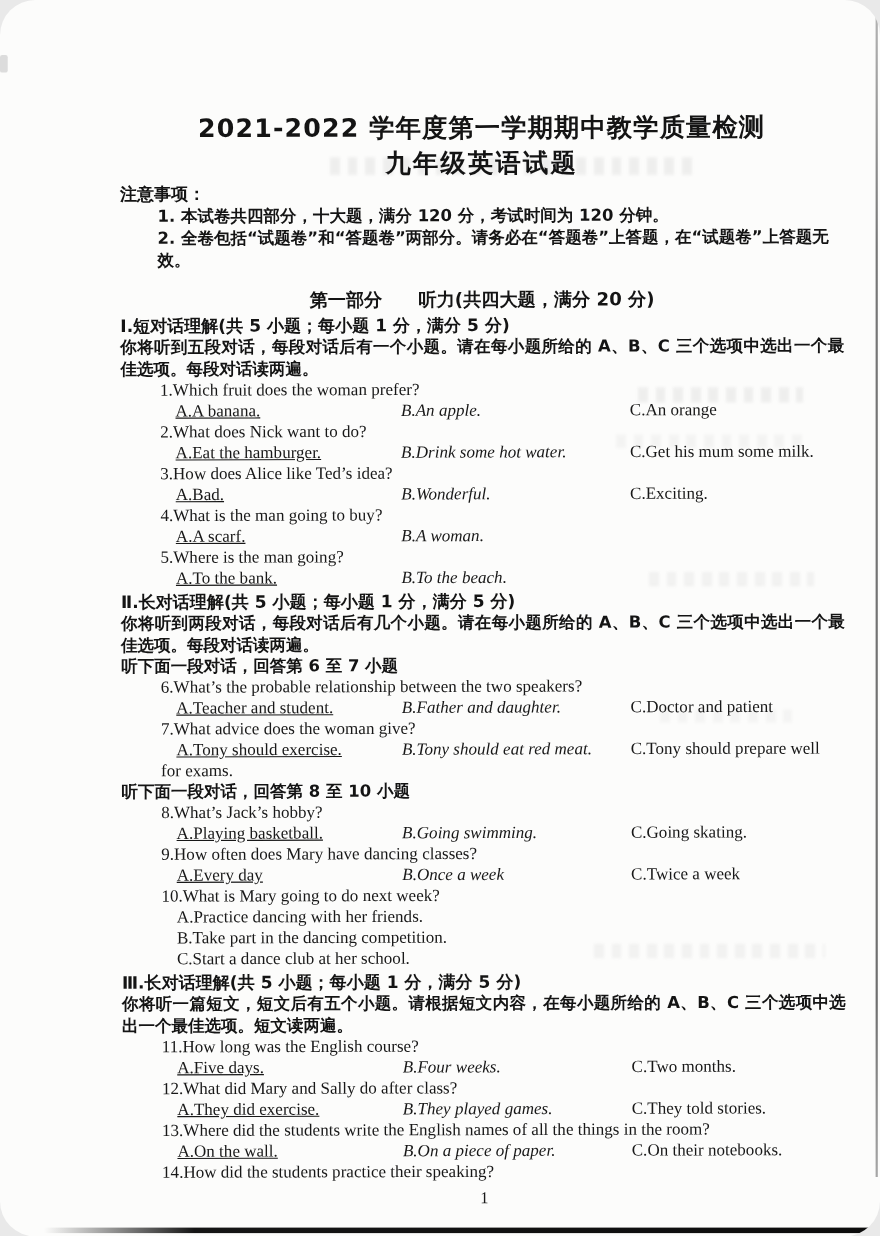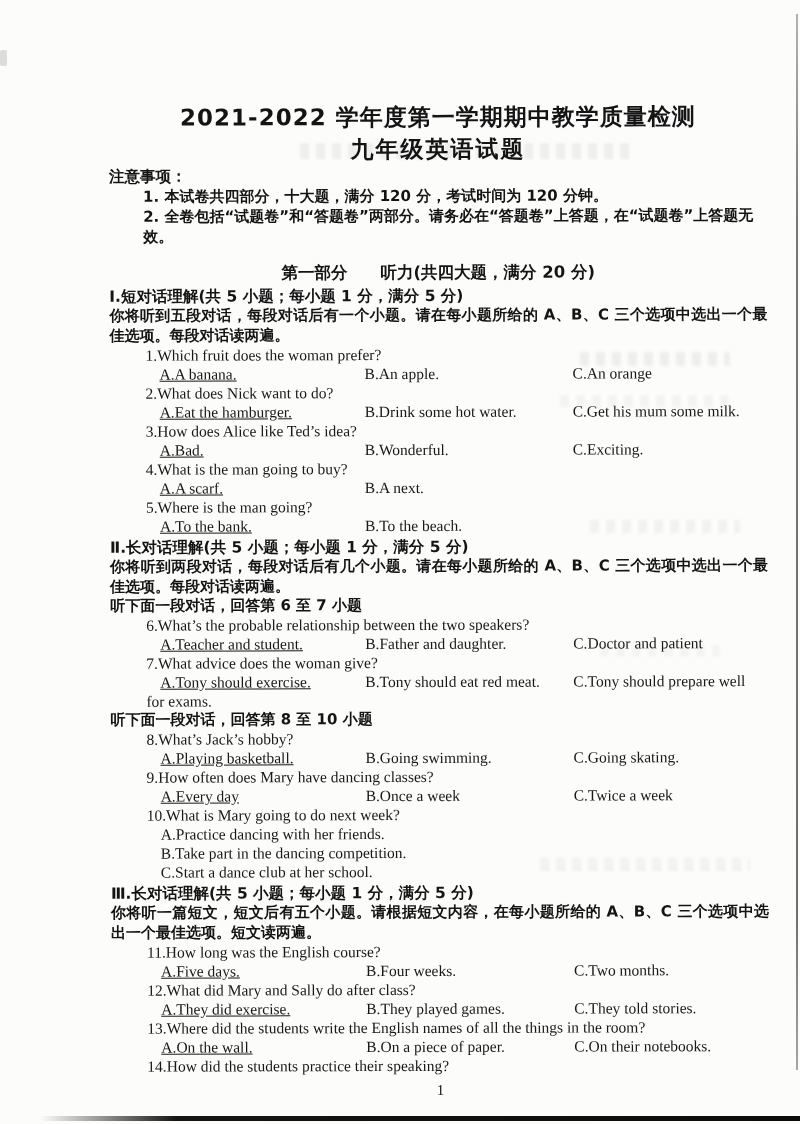--- a/index.html
+++ b/index.html
@@ -1,37 +1,37 @@
 <!DOCTYPE html>
 <html><head>
 <meta charset="utf-8">
 <style>
   html,body{margin:0;padding:0;background:#e9e9e9;}
   .page{
     position:relative;width:800px;height:1124px;margin:0 auto;
     background:#fcfcfb;overflow:hidden;
-    font-family:"Liberation Serif","DejaVu Serif",serif;color:#1b1b1b;
+    font-family:"Liberation Serif","DejaVu Serif",serif;color:#1b1b1b;border-radius:32px;
   }
   .sheet{position:absolute;left:0;top:0;width:800px;transform:rotate(-0.15deg);}
   .content{padding:102px 32px 0 110px;}
   .zh{font-family:"DejaVu Sans","Liberation Sans",sans-serif;font-weight:700;color:#141414;}
   .en{font-family:"Liberation Serif","DejaVu Serif",serif;font-weight:400;color:#181818;}
   .title{ text-align:center;font-size:23px;line-height:30px;letter-spacing:1px;}
   .subtitle{text-align:center;font-size:23px;line-height:34px;letter-spacing:2px;}
   .notes-label{font-size:15.5px;line-height:20px;}
   .note{font-size:15px;line-height:20px;margin-left:34px;}
   .part-heading{text-align:center;font-size:16.5px;line-height:22px;margin-top:16px;}
   .sec-header{font-size:15.5px;line-height:20px;margin-top:2px;}
   .instr{font-size:15px;line-height:19.5px;text-align:justify;}
   .sub-instr{font-size:15px;line-height:19px;}
   .q{font-size:15.5px;line-height:19px;margin-left:36px;}
   .q-cont{font-size:15.5px;line-height:19px;margin-left:36px;}
   .opts{display:flex;margin-left:50px;font-size:15.5px;line-height:19px;}
   .oa{width:205px;flex:none;text-decoration:underline;}
-  .ob{width:208px;flex:none;}
+  .ob{width:208px;flex:none;font-style:italic;}
   .oc{flex:1;}
   .opt-stack{font-size:15.5px;line-height:19px;margin-left:50px;}
   .page-num{text-align:center;font-size:15px;line-height:18px;margin-top:6px;}
   
   .right-line{position:absolute;top:14px;right:2px;width:2px;height:1056px;
     background:linear-gradient(to bottom,#9a9a9a,#4a4a4a 20%,#3f3f3f 85%,#8a8a8a);opacity:.75;}
   .bottom-bar{position:absolute;left:40px;right:0;top:1116px;height:5px;
     background:linear-gradient(to right,rgba(17,17,17,0),#151515 18%,#0c0c0c);}
   .edge-mark{position:absolute;left:0;top:50px;width:7px;height:16px;background:#dcdcdc;border-radius:2px;}
   .bleed{position:absolute;opacity:.35;filter:blur(1.5px);
@@ -84,21 +84,21 @@
       </div>
       <div class="q en">3.How does Alice like Ted’s idea?</div>
       <div class="opts">
         <span class="oa en">A.Bad.</span>
         <span class="ob en">B.Wonderful.</span>
         <span class="oc en">C.Exciting.</span>
       </div>
       <div class="q en">4.What is the man going to buy?</div>
       <div class="opts">
         <span class="oa en">A.A scarf.</span>
-        <span class="ob en">B.A next.</span>
+        <span class="ob en">B.A woman.</span>
       </div>
       <div class="q en">5.Where is the man going?</div>
       <div class="opts">
         <span class="oa en">A.To the bank.</span>
         <span class="ob en">B.To the beach.</span>
       </div>
 
       <div class="sec-header zh">Ⅱ.长对话理解(共 5 小题；每小题 1 分，满分 5 分)</div>
       <div class="instr zh">你将听到两段对话，每段对话后有几个小题。请在每小题所给的 A、B、C 三个选项中选出一个最佳选项。每段对话读两遍。</div>
       <div class="sub-instr zh">听下面一段对话，回答第 6 至 7 小题</div>

